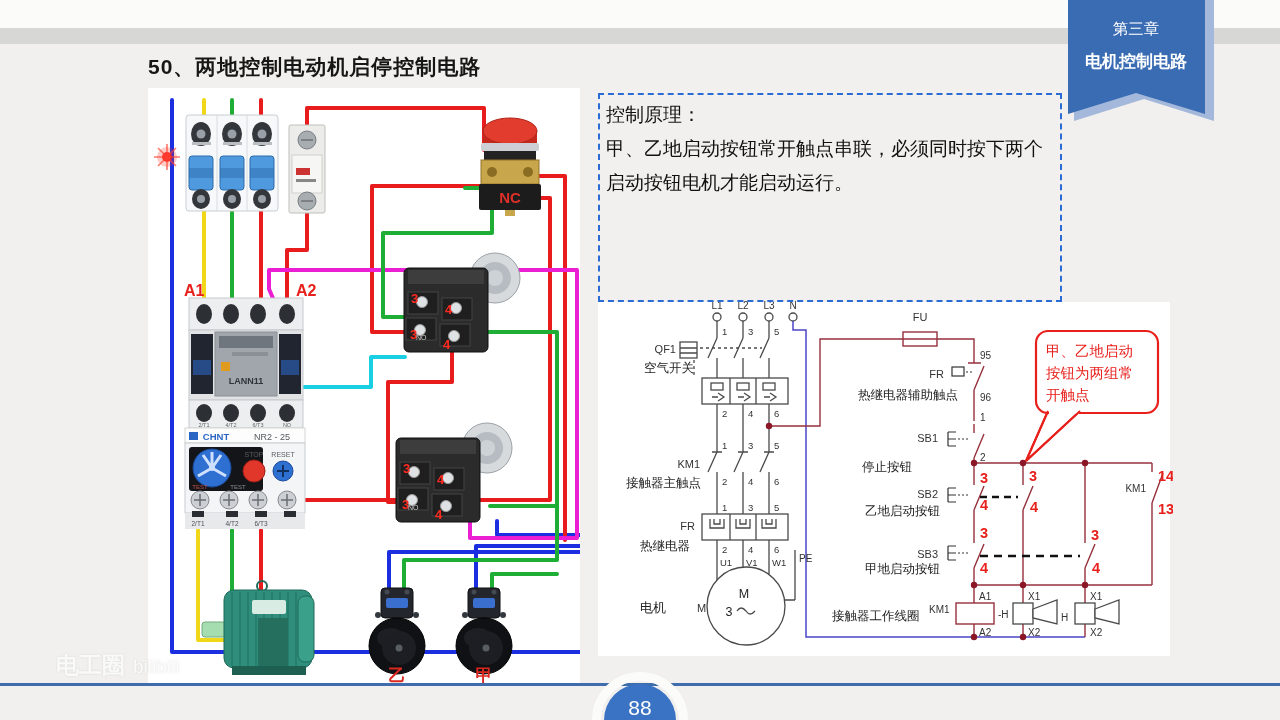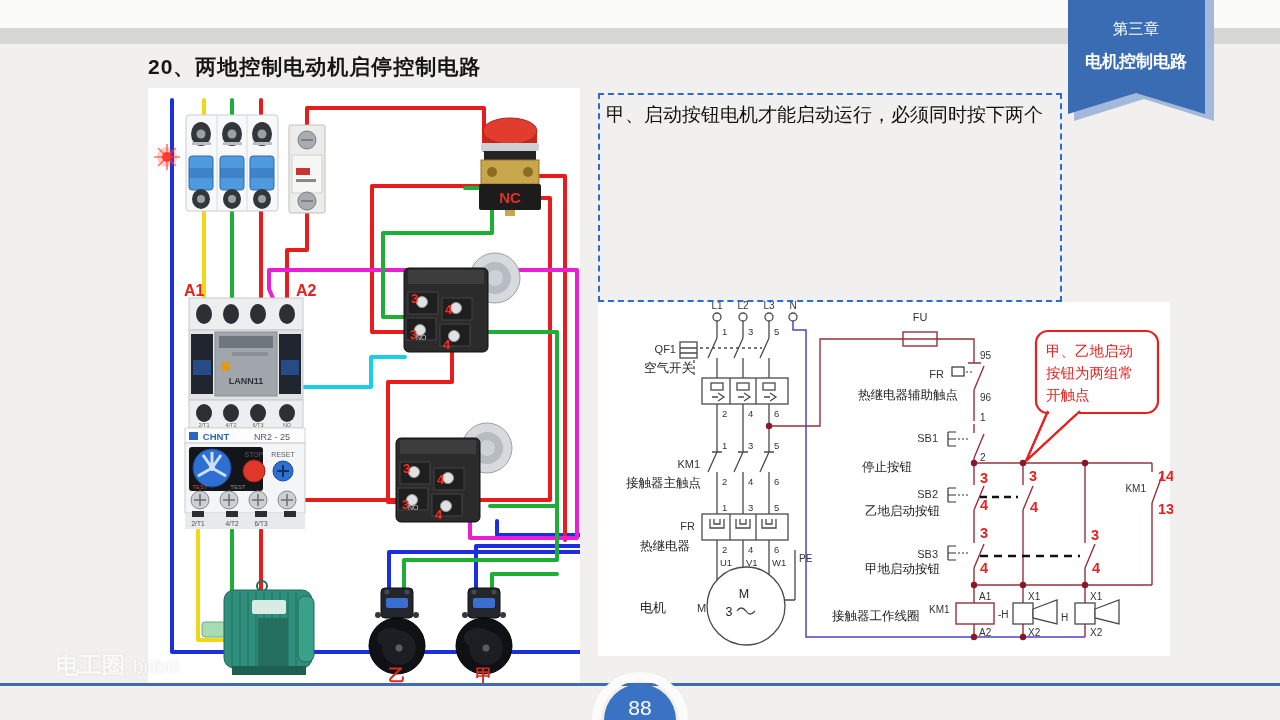--- a/index.html
+++ b/index.html
@@ -33,21 +33,21 @@
   .pn{font-size:13px;font-weight:bold;fill:#ff2a20;}
 </style>
 </head>
 <body>
 
 <div class="slide">
 
   <div class="abs top-white"></div>
   <div class="abs top-gray"></div>
 
-  <div class="abs slide-title">20、两地控制电动机启停控制电路</div>
+  <div class="abs slide-title">50、两地控制电动机启停控制电路</div>
 
   <svg class="abs" style="left:1064px;top:0" width="152" height="126">
     <polygon points="10,0 150,0 150,121 80,99 10,121" fill="#a3b8da"></polygon>
     <polygon points="4,0 141,0 141,114 72,93 4,114" fill="#3a6cb4"></polygon>
     <text x="72" y="34" text-anchor="middle" font-size="15.5" fill="#ffffff">第三章</text>
     <text x="72" y="67" text-anchor="middle" font-size="17" font-weight="bold" fill="#ffffff">电机控制电路</text>
   </svg>
 
   <svg class="abs" style="left:148px;top:88px" width="432" height="595" viewBox="148 88 432 595">
     <rect x="148" y="88" width="432" height="595" fill="#ffffff"></rect>
@@ -446,21 +446,23 @@
       <rect x="1036" y="331" width="122" height="82" rx="12" fill="#ffffff" stroke="#e8201c" stroke-width="2.2"></rect>
       <path d="M1049,412 H1079" stroke="#ffffff" stroke-width="4" fill="none"></path>
       <path d="M1048,411 L1026,461 L1080,411" stroke="#e8201c" stroke-width="2" fill="none"></path>
       <text x="1046" y="356" class="ct">甲、乙地启动</text>
       <text x="1046" y="378" class="ct">按钮为两组常</text>
       <text x="1046" y="400" class="ct">开触点</text>
     </g>
   </svg>
 
   <div class="abs principle">
-    <div class="pline">甲、启动按钮电机才能启动运行，必须同时按下两个</div>
+    <div class="pline">控制原理：</div>
+    <div class="pline">甲、乙地启动按钮常开触点串联，必须同时按下两个</div>
+    <div class="pline">启动按钮电机才能启动运行。</div>
   </div>
 
   <div class="abs watermark">
     <span>电工圈</span><span class="wm-logo">bilibili</span>
   </div>
 
   <div class="abs divider"></div>
   <div class="abs badge-ring"></div>
   <div class="abs badge">
     <span>88</span>

